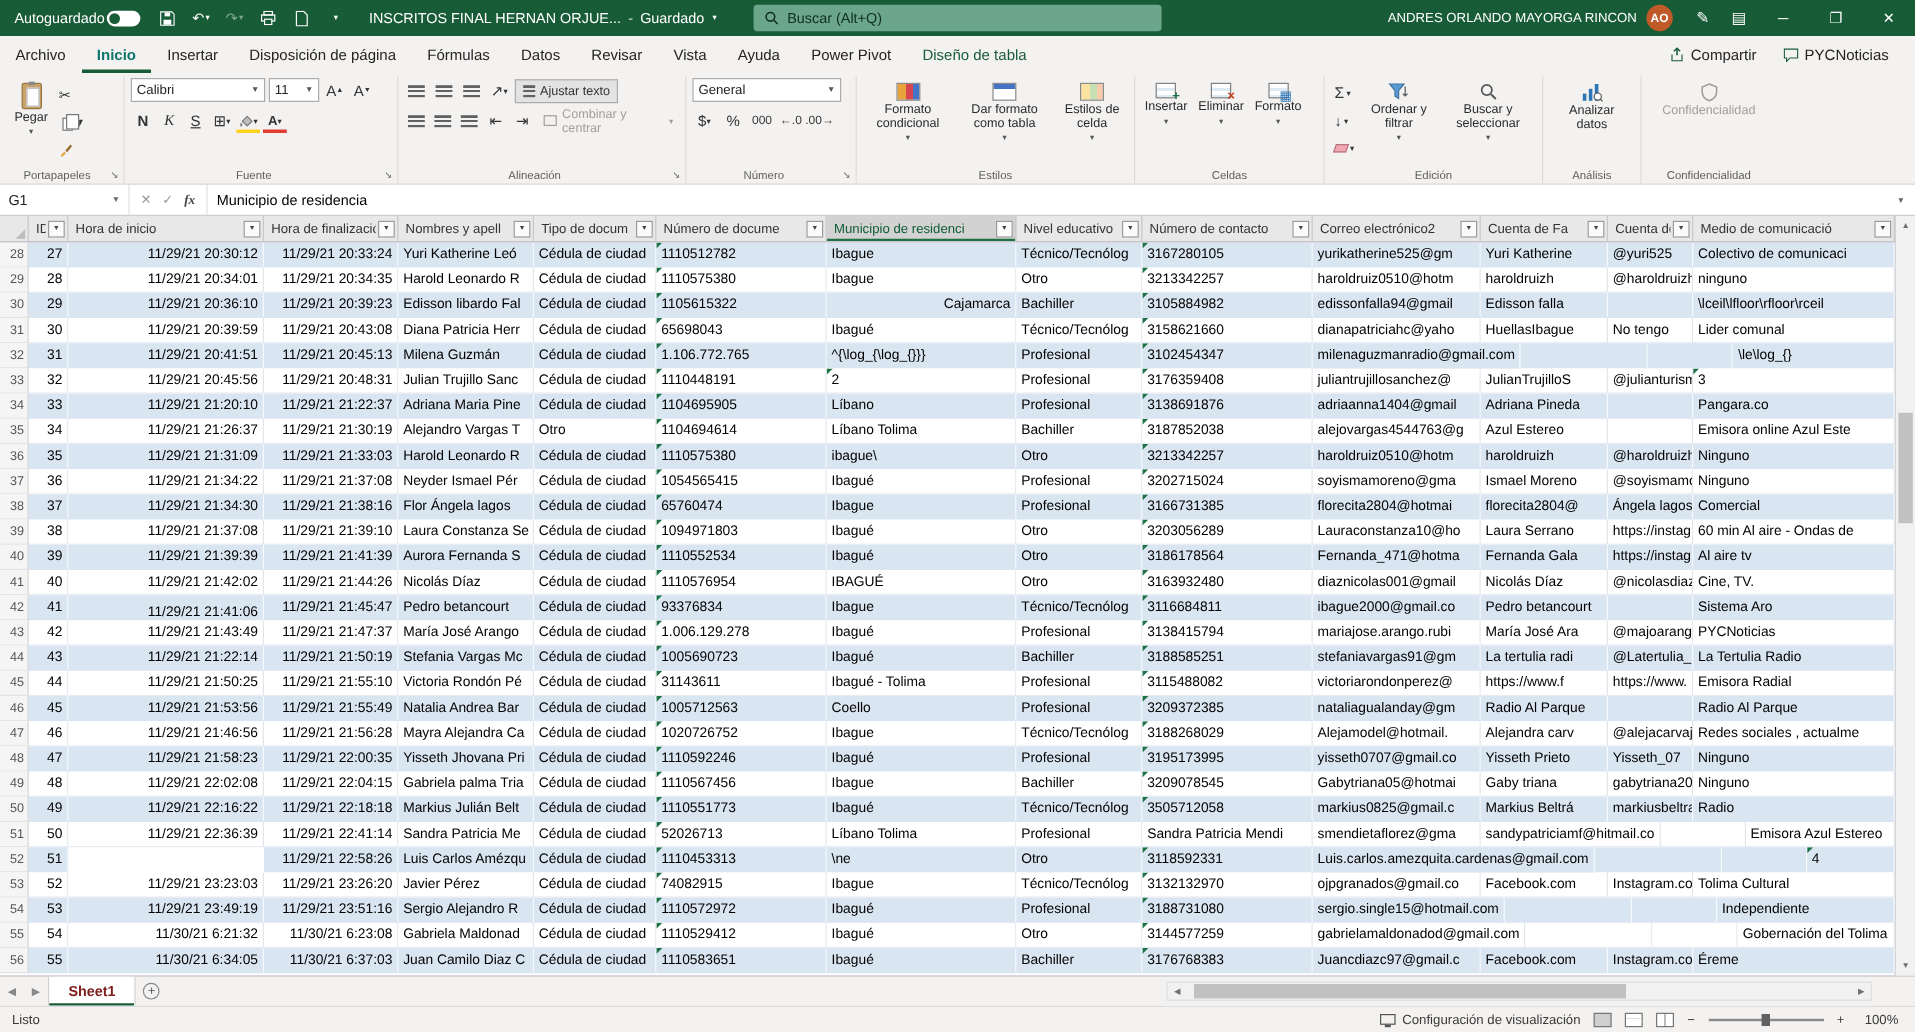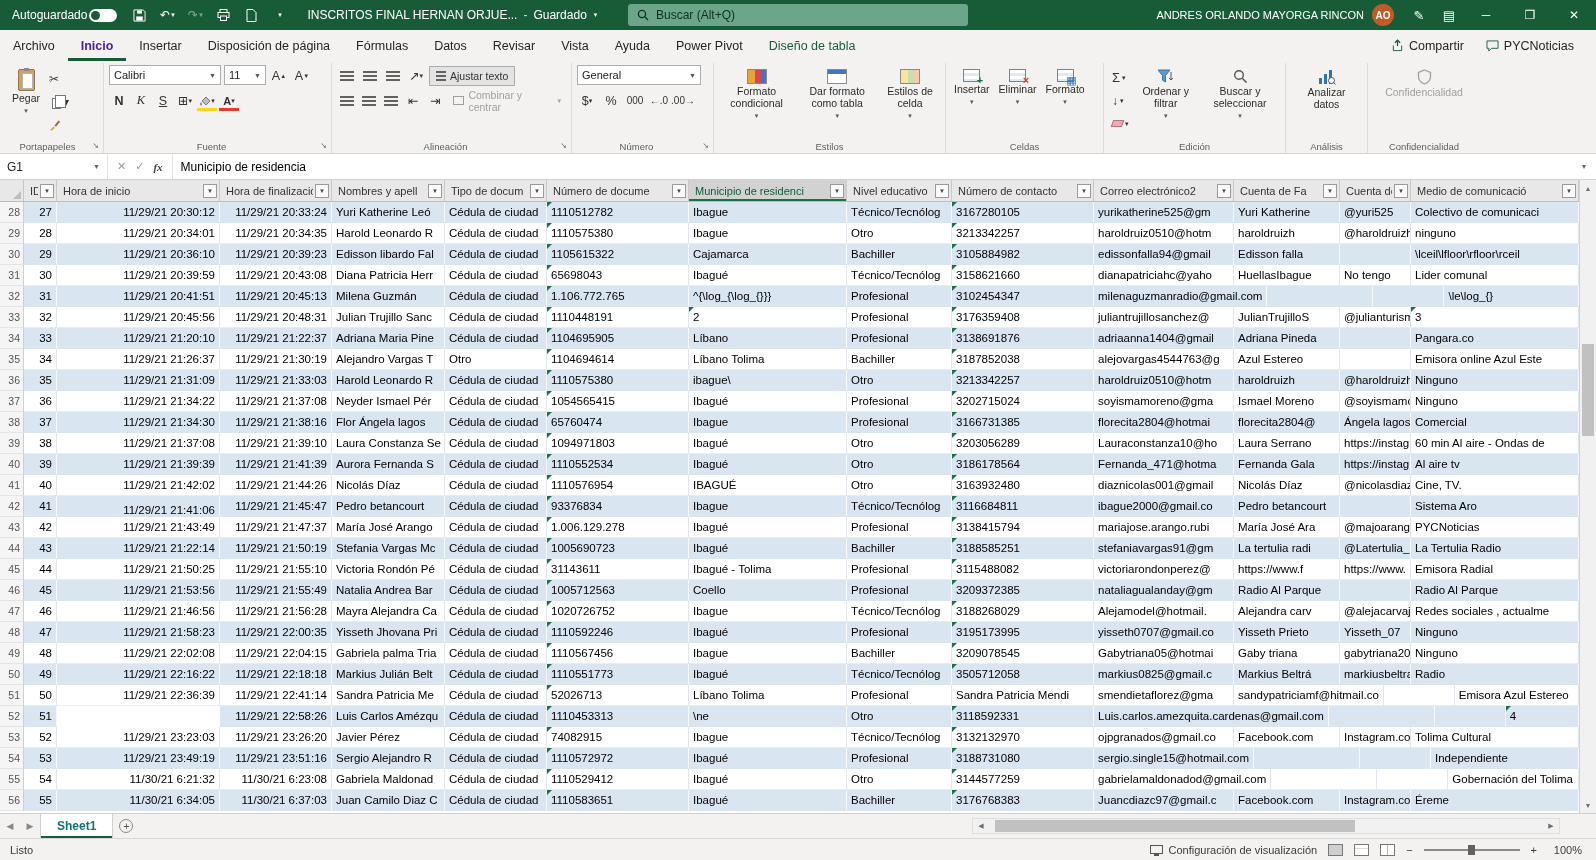--- a/index.html
+++ b/index.html
@@ -21,21 +21,21 @@
   .searchbox { position:absolute; left:50%; top:4px; transform:translateX(-50%); width:340px; height:22px; background:#6BA58A; border-radius:3px; display:flex; align-items:center; gap:7px; padding:0 9px; color:#10301F; }
   .tb-right { margin-left:auto; display:flex; align-items:center; height:100%; }
   .username { font-size:11px; margin-right:8px; white-space:nowrap; }
   .avatar { width:22px; height:22px; border-radius:50%; background:#C05A28; color:#fff; font-size:10px; font-weight:700; display:flex; align-items:center; justify-content:center; margin-right:10px; }
   .tb-ic { width:30px; height:30px; display:flex; align-items:center; justify-content:center; font-size:13px; }
   .winbtn { width:44px; height:30px; display:flex; align-items:center; justify-content:center; font-size:12px; }
 
   
   .tabsrow { flex:0 0 31px; background:#F3F2F1; display:flex; align-items:stretch; font-size:12.5px; color:#252423; }
   .rtab { display:flex; align-items:center; padding:0 13px; cursor:default; white-space:nowrap; }
-  .rtab.selected { color:#4c1d95; font-weight:700; box-shadow:inset 0 -3px 0 #185C37; }
+  .rtab.selected { color:#0f766e; font-weight:700; box-shadow:inset 0 -3px 0 #185C37; }
   .rtab.contextual { color:#185C37; }
   .tab-actions { margin-left:auto; display:flex; align-items:center; gap:2px; padding-right:12px; }
   .pillbtn { display:flex; align-items:center; gap:5px; padding:4px 10px; color:#252423; }
 
   
   .ribbon { flex:0 0 93px; background:#F3F2F1; border-bottom:1px solid #D4D2D0; display:flex; align-items:stretch; padding:2px 2px 0 4px; overflow:hidden; }
   .rgroup { position:relative; display:flex; flex-direction:column; padding:2px 5px 15px; border-right:1px solid #DEDCDA; }
   .rglabel { position:absolute; bottom:1px; left:0; right:12px; text-align:center; font-size:9.5px; color:#5F5E5C; white-space:nowrap; }
   .rglabel.c { right:0; }
   .launcher { position:absolute; bottom:2px; right:2px; width:11px; height:11px; font-size:8px; color:#6b6b6b; text-align:center; line-height:11px; }
@@ -100,21 +100,21 @@
   .cell.spill { overflow:visible; z-index:5; }
   .cell.tri::before { content:""; position:absolute; left:0; top:0; border-top:5px solid #1E7145; border-right:5px solid transparent; }
   .vscroll { flex:0 0 17px; background:#F1F1F1; border-left:1px solid #D4D4D4; display:flex; flex-direction:column; align-items:center; font-size:7px; color:#707070; }
   .vsar { height:16px; display:flex; align-items:center; }
   .vstrack { flex:1; width:100%; position:relative; }
   .vsthumb { position:absolute; left:2px; right:2px; top:148px; height:92px; background:#C1C1C1; }
 
   
   .sheetbar { flex:0 0 25px; background:#F3F2F1; border-top:1px solid #D0D0D0; display:flex; align-items:stretch; font-size:12px; position:relative; }
   .snav { width:20px; display:flex; align-items:center; justify-content:center; color:#888; font-size:9px; }
-  .stab { padding:0 16px; background:#fff; color:#0f766e; font-weight:700; display:flex; align-items:center; border-left:1px solid #D0D0D0; border-right:1px solid #D0D0D0; box-shadow:inset 0 -2px 0 #185C37; }
+  .stab { padding:0 16px; background:#fff; color:#7f1d1d; font-weight:700; display:flex; align-items:center; border-left:1px solid #D0D0D0; border-right:1px solid #D0D0D0; box-shadow:inset 0 -2px 0 #185C37; }
   .addsheet { width:26px; display:flex; align-items:center; justify-content:center; }
   .addsheet .cir { width:14px; height:14px; border:1px solid #8a8a8a; border-radius:50%; color:#555; font-size:11px; line-height:12px; text-align:center; }
   .hscroll { position:absolute; right:36px; top:4px; width:588px; height:16px; display:flex; align-items:center; background:#F1F1F1; border:1px solid #DFDFDF; }
   .hsar { width:16px; text-align:center; color:#707070; font-size:7px; }
   .hstrack { flex:1; position:relative; height:100%; }
   .hsthumb { position:absolute; left:6px; top:1px; height:12px; width:360px; background:#C1C1C1; }
 
   
   .statusbar { flex:0 0 22px; background:#F3F2F1; border-top:1px solid #D7D7D7; display:flex; align-items:center; font-size:11px; color:#3B3A39; }
   .sb-left { padding:0 10px; }
@@ -654,21 +654,21 @@
             </div>
             <div class="cell" style="flex: 0 0 113px;">
               <span>Edisson libardo Fal</span>
             </div>
             <div class="cell" style="flex: 0 0 102px;">
               <span>Cédula de ciudad</span>
             </div>
             <div class="cell tri" style="flex: 0 0 142px;">
               <span>1105615322</span>
             </div>
-            <div class="cell" style="flex: 0 0 158px;">
+            <div class="cell" style="flex: 0 0 158px; justify-content: flex-end;">
               <span>Cajamarca</span>
             </div>
             <div class="cell" style="flex: 0 0 105px;">
               <span>Bachiller</span>
             </div>
             <div class="cell tri" style="flex: 0 0 142px;">
               <span>3105884982</span>
             </div>
             <div class="cell" style="flex: 0 0 140px;">
               <span>edissonfalla94@gmail</span>

